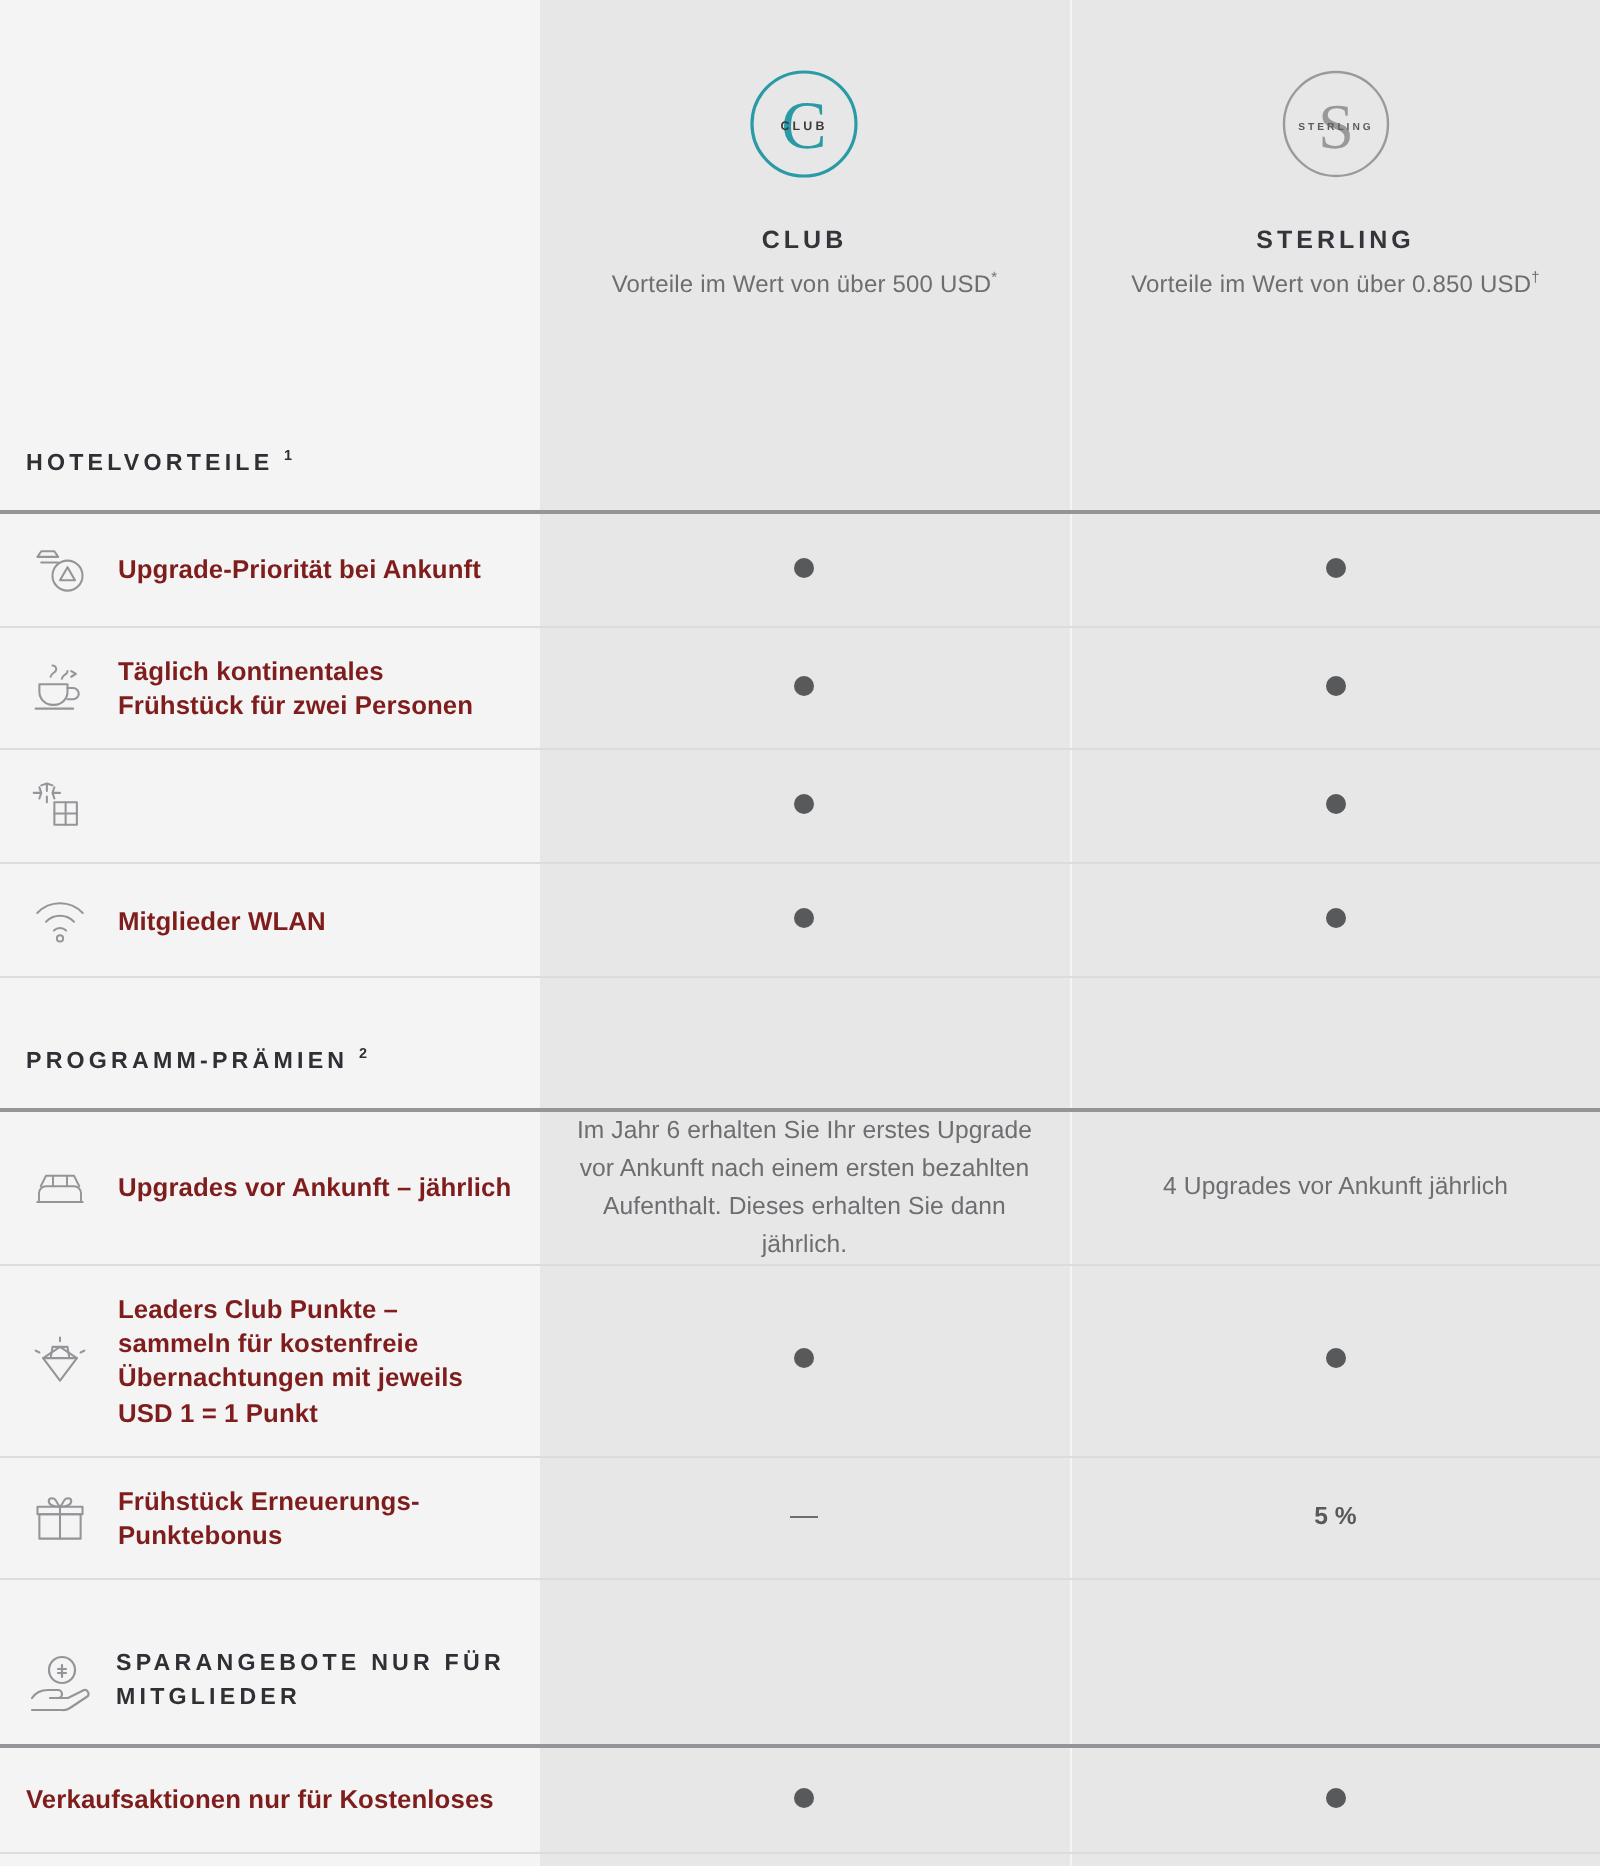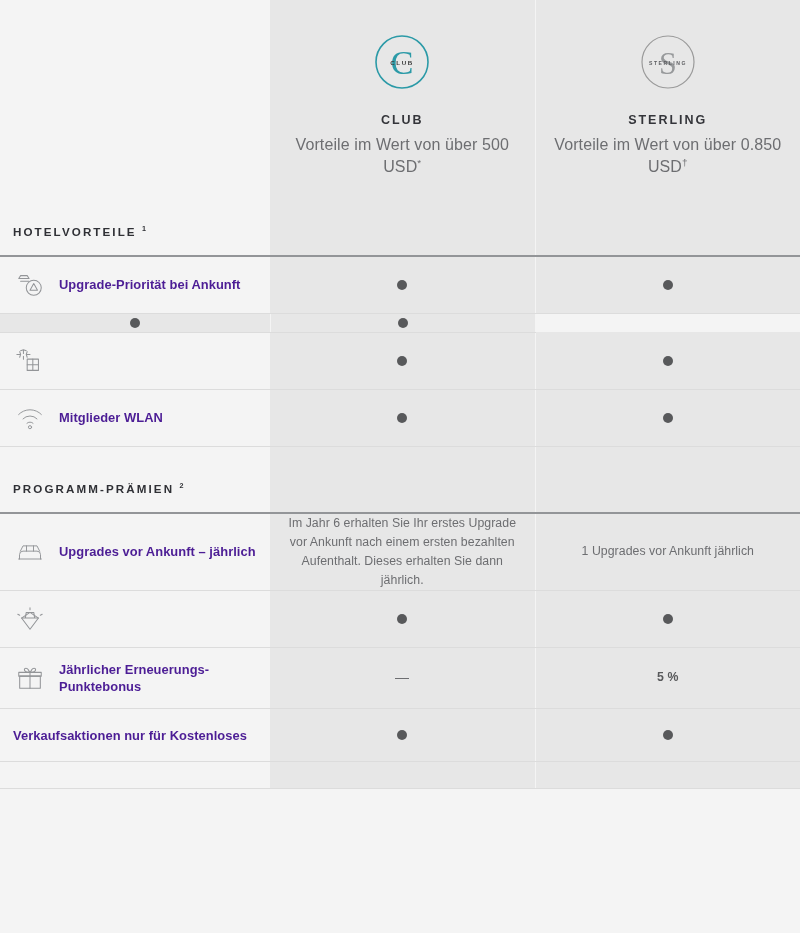--- a/index.html
+++ b/index.html
@@ -73,21 +73,21 @@
   }
   .tier-name {
     margin-top: 19px;
     font-size: 12.5px;
     font-weight: bold;
     letter-spacing: 2.0px;
     color: #34353a;
   }
   .tier-desc {
     margin-top: 7px;
-    font-size: 16px;
+    font-size: 12px;
     color: #6d6e71;
     letter-spacing: 0.1px;
     line-height: 1.35;
   }
   .sup {
     font-size: 0.62em;
     vertical-align: super;
     line-height: 0;
   }
 
@@ -146,21 +146,21 @@
     flex: 0 0 auto;
     width: 34px;
     height: 30px;
     display: flex;
     align-items: center;
     justify-content: center;
   }
   .feature-text {
     font-size: 12.9px;
     font-weight: bold;
-    color: #4c1d95;
+    color: #7f1d1d;
     line-height: 1.33;
     letter-spacing: 0.05px;
   }
   .feature-text.no-icon { padding-left: 0; }
 
   .dot {
     width: 10px;
     height: 10px;
     border-radius: 50%;
     background: #58595b;
@@ -237,20 +237,35 @@
                 <path d="M20 14.5l4 7h-8z"></path>
               </svg>
             </span>
             <span class="feature-text">Upgrade-Priorität bei Ankunft</span>
           </div>
         </div>
         <div class="cell col-tier "><span class="dot"></span></div>
         <div class="cell col-tier tier-sep"><span class="dot"></span></div>
       </div>
       <div class="row row-feature">
+        <div class="cell col-label">
+          <div class="feature-inner">
+            <span class="feature-icon">
+              <svg width="30" height="30" viewBox="0 0 32 32" fill="none" stroke="#939598" stroke-width="1.1" stroke-linecap="round" stroke-linejoin="round">
+                <path d="M5 14h15v4a7 7 0 0 1-7 7h-1a7 7 0 0 1-7-7z"></path>
+                <path d="M20 16h3a3 3 0 0 1 0 6h-3"></path>
+                <path d="M3 27h20"></path>
+                <path d="M11 10c0-2 3-2 3-4s-2-2-2-2"></path>
+                <path d="M17 11c0-2 3-2 3-4"></path>
+                <path d="M22 7l2.5 1.5L22 10"></path>
+              </svg>
+            </span>
+            <span class="feature-text">Täglich kontinentales Frühstück für zwei Personen</span>
+          </div>
+        </div>
         <div class="cell col-tier "><span class="dot"></span></div>
         <div class="cell col-tier tier-sep"><span class="dot"></span></div>
       </div>
       <div class="row row-feature">
         <div class="cell col-label">
           <div class="feature-inner">
             <span class="feature-icon">
               <svg width="30" height="30" viewBox="0 0 32 32" fill="none" stroke="#939598" stroke-width="1.1" stroke-linecap="round" stroke-linejoin="round">
                 <path d="M9 4v4M9 4l-3 1M9 4l3 1M6 9H2M6 9l-1 3M6 9l-1-3M12 9h4M12 9l1 3M12 9l1-3M9 14v-3"></path>
                 <path d="M13 14h12v12H13z"></path>
@@ -300,58 +315,76 @@
                 <path d="M12 15v-6M20 15v-6"></path>
               </svg>
             </span>
             <span class="feature-text">Upgrades vor Ankunft – jährlich</span>
           </div>
         </div>
         <div class="cell col-tier ">
           <div class="val-text">Im Jahr 6 erhalten Sie Ihr erstes Upgrade vor Ankunft nach einem ersten bezahlten Aufenthalt. Dieses erhalten Sie dann jährlich.</div>
         </div>
         <div class="cell col-tier tier-sep">
-          <div class="val-text">1 Upgrades vor Ankunft jährlich</div>
+          <div class="val-text">4 Upgrades vor Ankunft jährlich</div>
         </div>
       </div>
       <div class="row row-feature">
         <div class="cell col-label">
           <div class="feature-inner">
             <span class="feature-icon">
               <svg width="30" height="30" viewBox="0 0 32 32" fill="none" stroke="#939598" stroke-width="1.1" stroke-linecap="round" stroke-linejoin="round">
                 <path d="M16 9l9 6-9 12-9-12z"></path>
                 <path d="M7 15h18M12 9l-1 6M20 9l1 6M12 9h8"></path>
                 <path d="M3 11l2 1M29 11l-2 1M16 4v2"></path>
               </svg>
             </span>
+            <span class="feature-text">Leaders Club Punkte – sammeln für kostenfreie Übernachtungen mit jeweils USD 1 = 1 Punkt</span>
           </div>
         </div>
         <div class="cell col-tier "><span class="dot"></span></div>
         <div class="cell col-tier tier-sep"><span class="dot"></span></div>
       </div>
       <div class="row row-feature">
         <div class="cell col-label">
           <div class="feature-inner">
             <span class="feature-icon">
               <svg width="30" height="30" viewBox="0 0 32 32" fill="none" stroke="#939598" stroke-width="1.1" stroke-linecap="round" stroke-linejoin="round">
                 <path d="M5 14h22v13H5z"></path>
                 <path d="M4 10h24v4H4z"></path>
                 <path d="M16 10v17"></path>
                 <path d="M16 10c-3 0-6-1-6-3s3-2 4 0 2 3 2 3z"></path>
                 <path d="M16 10c3 0 6-1 6-3s-3-2-4 0-2 3-2 3z"></path>
               </svg>
             </span>
-            <span class="feature-text">Jährlicher Erneuerungs-Punktebonus</span>
+            <span class="feature-text">Frühstück Erneuerungs-Punktebonus</span>
           </div>
         </div>
         <div class="cell col-tier "><span class="dash"></span></div>
         <div class="cell col-tier tier-sep">
           <div class="val-text bold">5 %</div>
         </div>
       </div>
+      <div class="row row-section">
+        <div class="cell col-label">
+          <div class="section-title-inner">
+            <span class="section-icon">
+              <svg width="32" height="32" viewBox="0 0 32 32" fill="none" stroke="#939598" stroke-width="1.1" stroke-linecap="round" stroke-linejoin="round">
+                <circle cx="17" cy="10" r="6.5"></circle>
+                <path d="M15 9.5h4M15 11.5h4M17 7.5v6"></path>
+                <path d="M2 24c2-3 5-4 8-4h5a2 2 0 0 1 0 4h-4"></path>
+                <path d="M15 24h5l8-4a2 2 0 0 1 2 3l-9 6a6 6 0 0 1-4 1H2"></path>
+              </svg>
+            </span>
+            <div class="section-title"><span>SPARANGEBOTE NUR FÜR MITGLIEDER</span></div>
+          </div>
+        </div>
+        <div class="cell col-tier"></div>
+        <div class="cell col-tier tier-sep"></div>
+      </div>
       <div class="row row-feature">
         <div class="cell col-label">
           <div class="feature-inner">
             <span class="feature-text no-icon">Verkaufsaktionen nur für Kostenloses</span>
           </div>
         </div>
         <div class="cell col-tier "><span class="dot"></span></div>
         <div class="cell col-tier tier-sep"><span class="dot"></span></div>
       </div>
       <div class="row row-feature">

